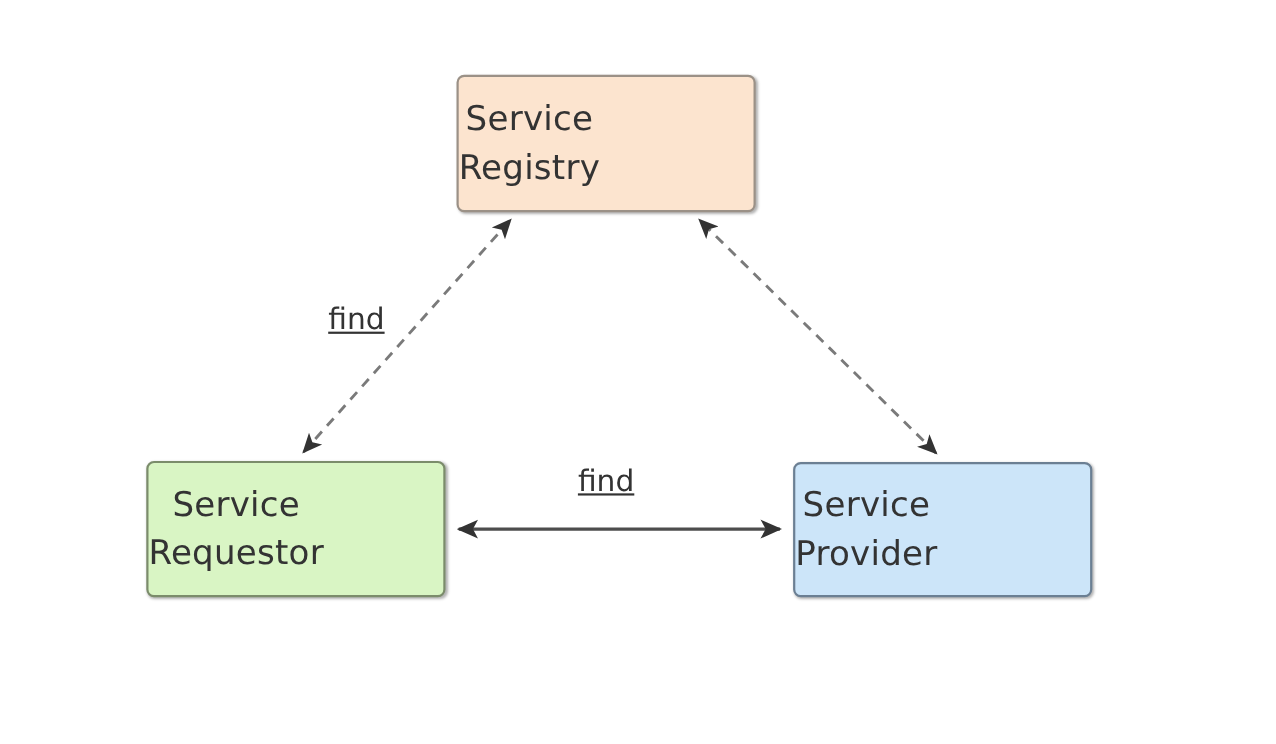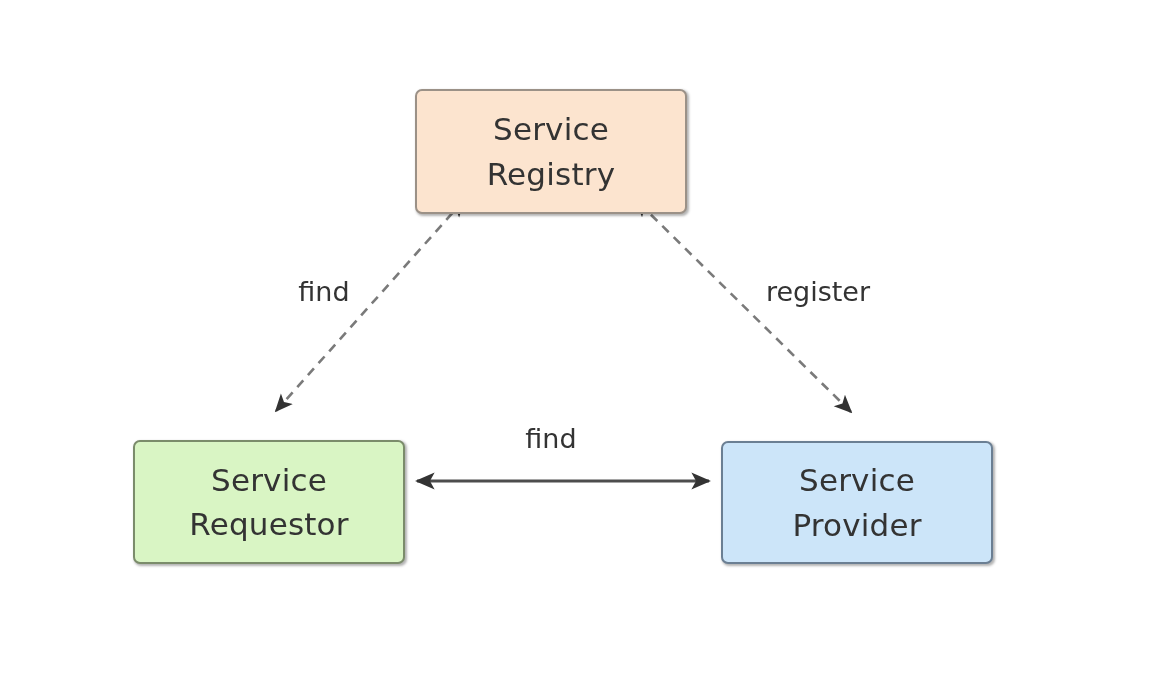--- a/index.html
+++ b/index.html
@@ -23,23 +23,22 @@
     height: 676px;
   }
   .node {
     position: absolute;
     box-sizing: border-box;
     border-radius: 7px;
     border-width: 2px;
     border-style: solid;
     display: flex;
     align-items: center;
-    justify-content: center;
+    justify-content: flex-start;
     box-shadow: 1.5px 1.5px 2.5px rgba(0,0,0,0.30);
-    margin-top: 21px;
   }
   .node-label {
     text-align: center;
     color: #333333;
     font-size: 31px;
     line-height: 1.42;
     font-family: "DejaVu Sans", sans-serif;
     letter-spacing: 0.2px;
     white-space: pre-line;
     user-select: none;
@@ -69,20 +68,21 @@
     border-color: #6b7f93;
   }
   .edge-label {
     position: absolute;
     color: #333333;
     font-size: 27px;
     font-family: "DejaVu Sans", sans-serif;
     white-space: nowrap;
     user-select: none;
     transform: translate(-50%, -50%);
+    text-decoration: underline;
   }
   #edge-label-find     { left: 324px; top: 291px; }
   #edge-label-register { left: 818px; top: 291px; }
   #edge-label-bind     { left: 551px; top: 438px; }
 </style>
 </head>
 <body>
 
 <div id="canvas">
 
@@ -113,17 +113,16 @@
 Requestor</span>
   </div>
 
   <div class="node" id="node-provider">
     <span class="node-label">Service
 Provider</span>
   </div>
 
   <div class="edge-label" id="edge-label-find">find</div>
 
-  <div class="edge-label" id="edge-label-register">register</div>
 
   <div class="edge-label" id="edge-label-bind">find</div>
 
 </div>
 
 </body></html>

